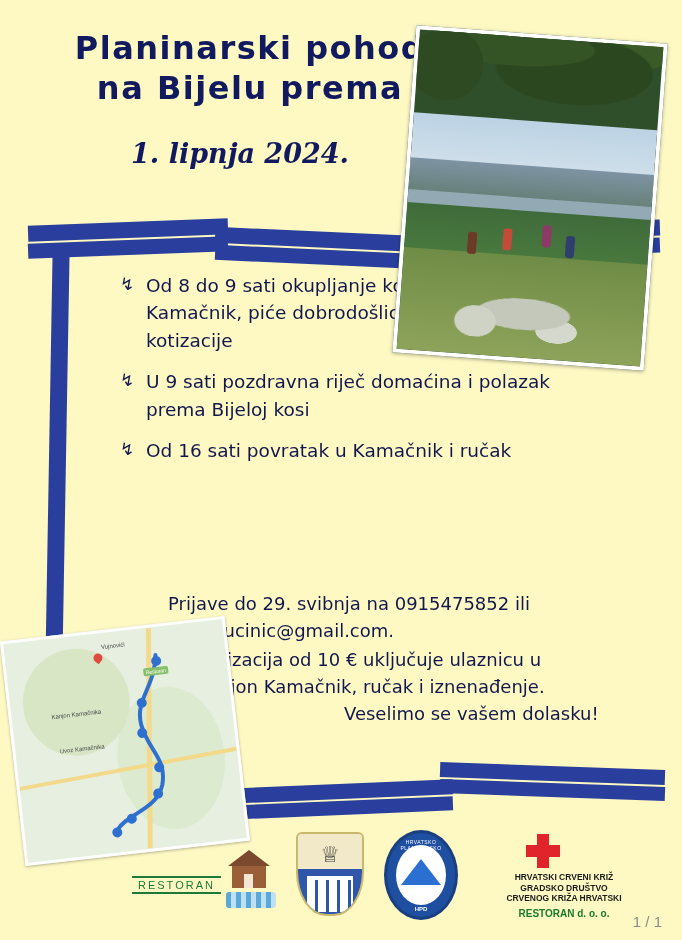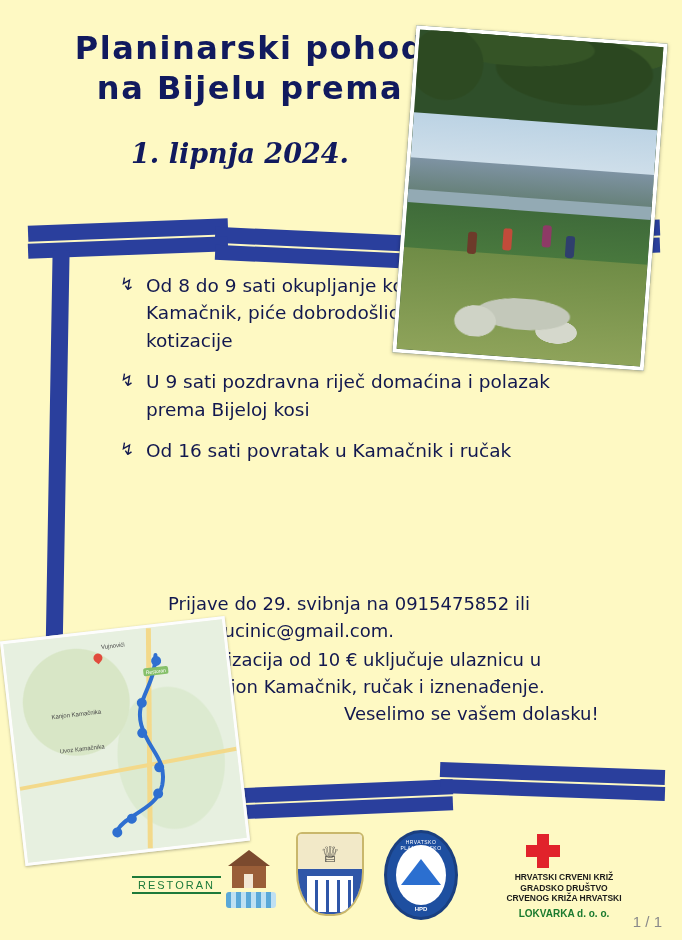--- a/index.html
+++ b/index.html
@@ -520,19 +520,19 @@
       </div>
     </div>
 
     <div class="logo logo-hck">
       <div class="hck-cross"></div>
       <div class="hck-lines">
         <div>HRVATSKI CRVENI KRIŽ</div>
         <div>GRADSKO DRUŠTVO</div>
         <div>CRVENOG KRIŽA HRVATSKI</div>
       </div>
-      <div class="hck-lok">LOKVARKA d. o. o.</div>
+      <div class="hck-lok">RESTORAN d. o. o.</div>
     </div>
 
   </div>
 
   <div class="page-counter">1 / 1</div>
 </div>
 
 </body></html>

